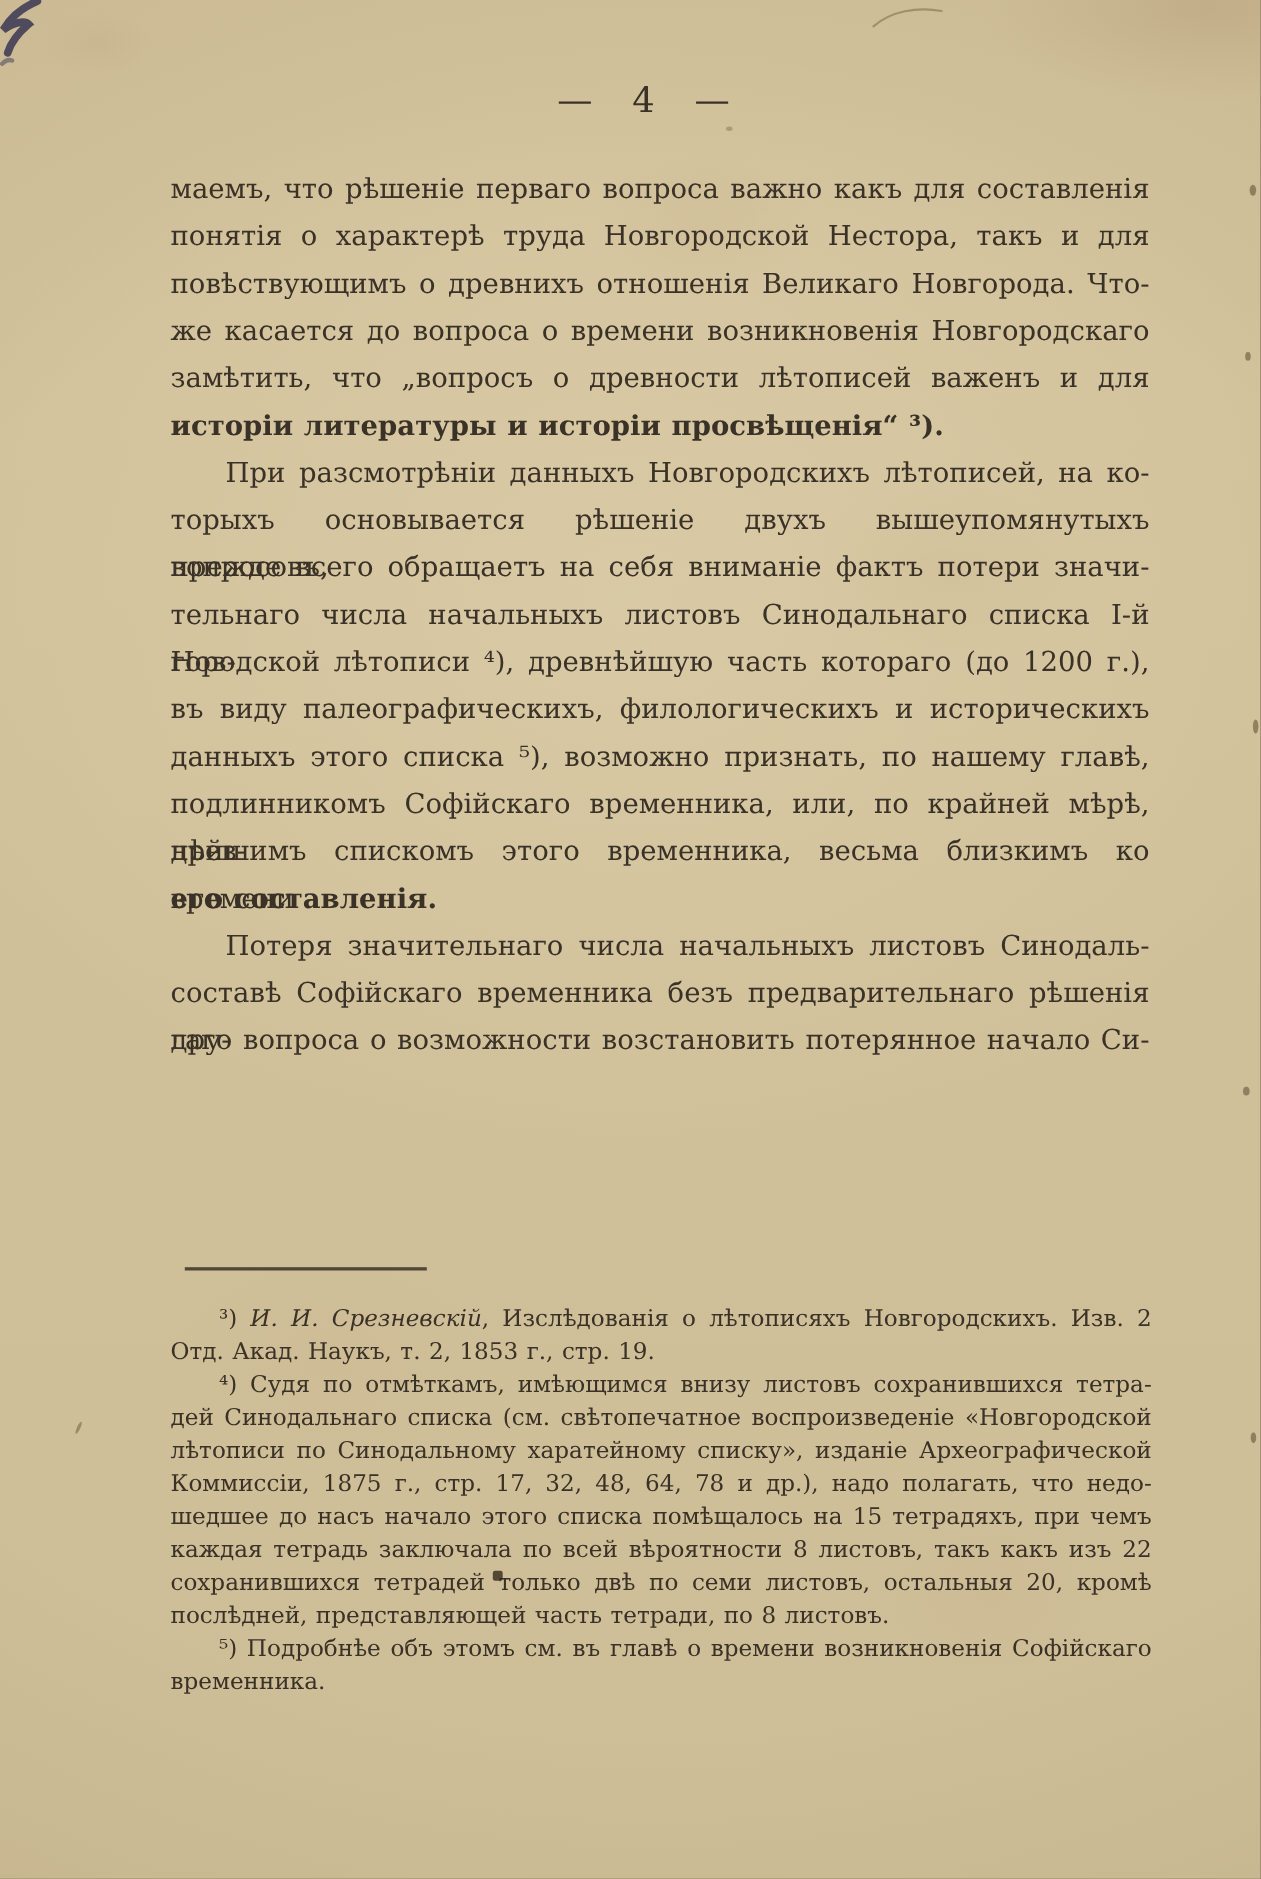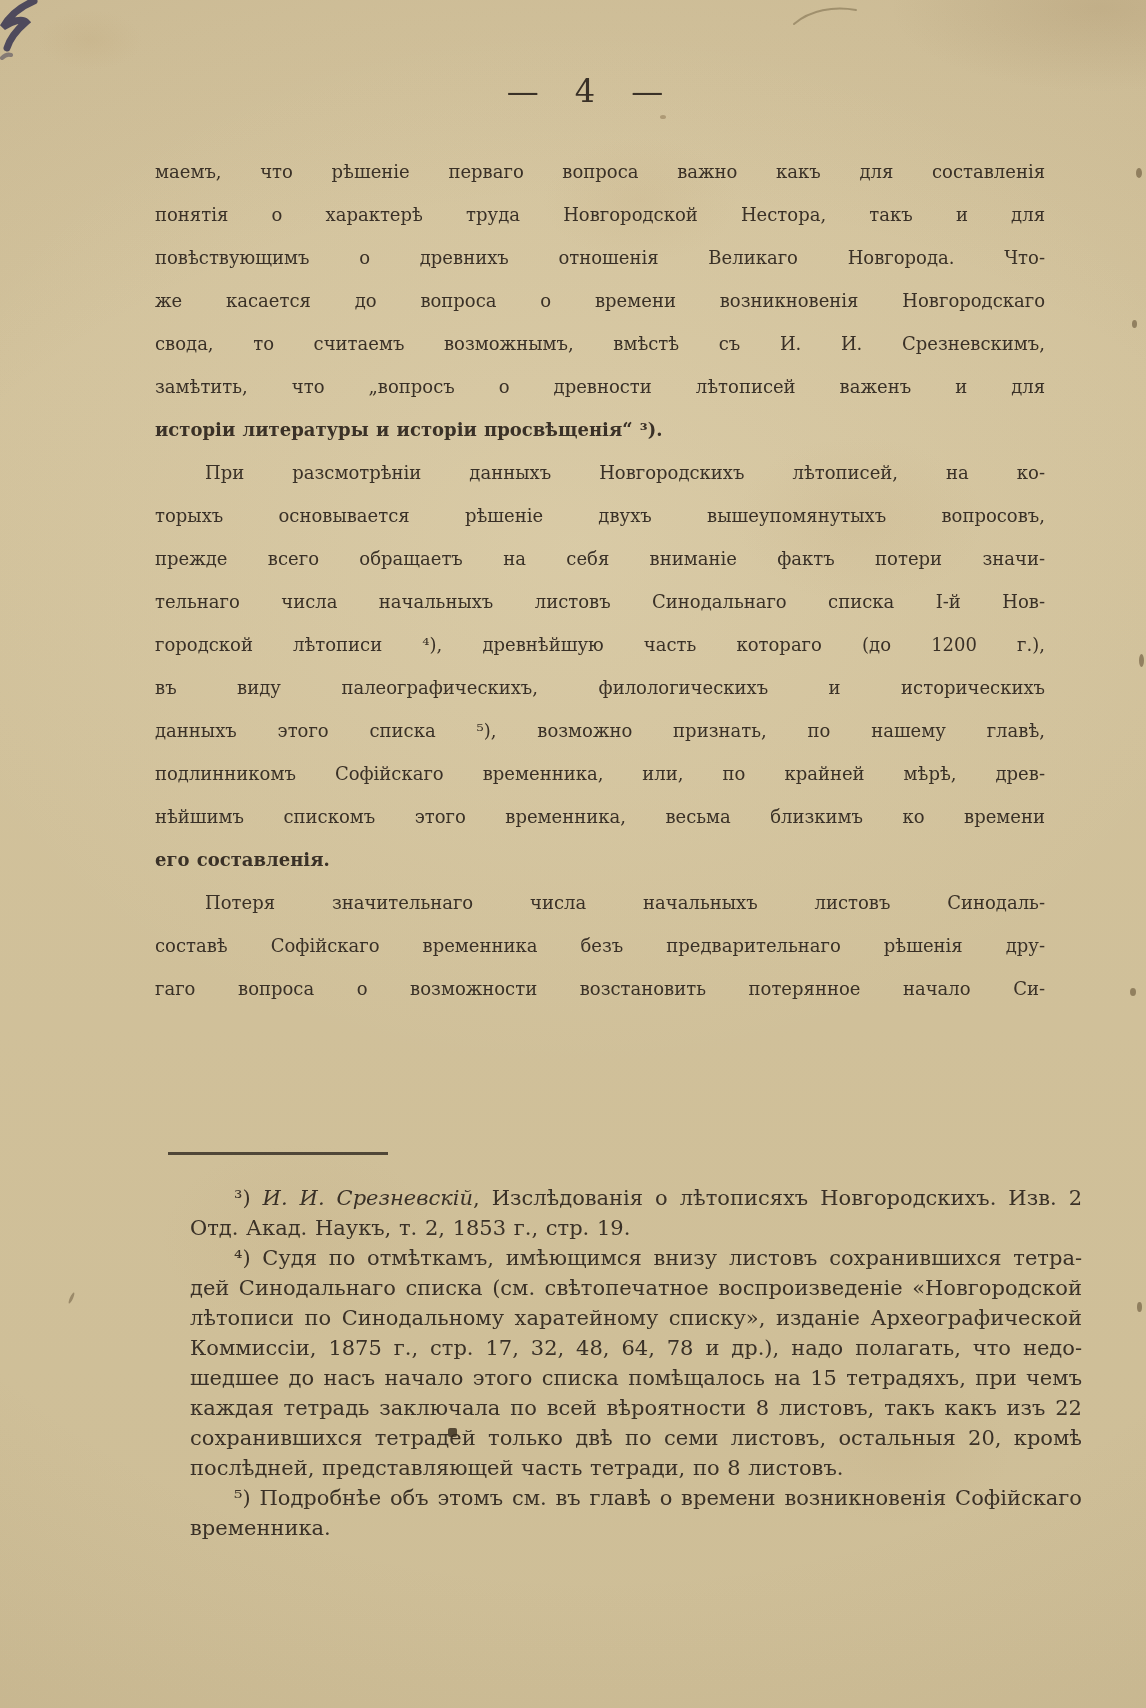--- a/index.html
+++ b/index.html
@@ -20,38 +20,38 @@
       radial-gradient(900px 700px at 50% 32%, rgba(243,233,203,.22), transparent 75%),
       radial-gradient(1500px 1250px at 52% 52%, rgba(0,0,0,0) 55%, rgba(118,92,55,.15) 100%),
       linear-gradient(var(--paper,#d3c39d), #cebe97);
   }
   .pageno{
     position:absolute;top:72px;left:586px;transform:translateX(-50%);
     font-size:32px;letter-spacing:2px;word-spacing:22px;white-space:nowrap;
   }
   .textblock{
     position:absolute;left:155px;top:150px;width:890px;
-    font-size:18px;line-height:43px;
+    font-size:25px;line-height:43px;
   }
   .line{
     text-align:justify;
     -moz-text-align-last:justify;
     text-align-last:justify;
     height:43px;
     word-spacing:1px;
   }
   .line.end{text-align-last:left;font-weight:bold;-moz-text-align-last:left;}
   .line.indent{text-indent:50px;}
   .footrule{
     position:absolute;left:168px;top:1152px;width:220px;height:3px;
     background:var(--ink,#3a3127);opacity:.85;
   }
   .footnotes{
     position:absolute;left:155px;top:1183px;width:892px;
-    font-size:21px;line-height:30px;margin-left:35px;
+    font-size:21px;line-height:30px;
   }
   .fline{
     text-align:justify;
     -moz-text-align-last:justify;
     text-align-last:justify;
     height:30px;
     word-spacing:1px;
   }
   .fline.end{text-align-last:left;-moz-text-align-last:left;}
   .fline.indent{text-indent:44px;}
@@ -81,21 +81,20 @@
     <path d="M4 22 C20 8 44 4 66 8" fill="none" stroke="rgba(105,88,58,.45)" stroke-width="2" stroke-linecap="round"></path>
   </svg>
 
   <div class="pageno">— 4 —</div>
 
   <div class="textblock">
     <div class="line">маемъ, что рѣшеніе перваго вопроса важно какъ для составленія</div>
     <div class="line">понятія о характерѣ труда Новгородской Нестора, такъ и для</div>
     <div class="line">повѣствующимъ о древнихъ отношенія Великаго Новгорода. Что-</div>
     <div class="line">же касается до вопроса о времени возникновенія Новгородскаго</div>
-    <div class="line">свода, то считаемъ возможнымъ, вмѣстѣ съ И. И. Срезневскимъ,</div>
     <div class="line">замѣтить, что „вопросъ о древности лѣтописей важенъ и для</div>
     <div class="line end">исторіи литературы и исторіи просвѣщенія“ ³).</div>
     <div class="line indent">При разсмотрѣніи данныхъ Новгородскихъ лѣтописей, на ко-</div>
     <div class="line">торыхъ основывается рѣшеніе двухъ вышеупомянутыхъ вопросовъ,</div>
     <div class="line">прежде всего обращаетъ на себя вниманіе фактъ потери значи-</div>
     <div class="line">тельнаго числа начальныхъ листовъ Синодальнаго списка I-й Нов-</div>
     <div class="line">городской лѣтописи ⁴), древнѣйшую часть котораго (до 1200 г.),</div>
     <div class="line">въ виду палеографическихъ, филологическихъ и историческихъ</div>
     <div class="line">данныхъ этого списка ⁵), возможно признать, по нашему главѣ,</div>
     <div class="line">подлинникомъ Софійскаго временника, или, по крайней мѣрѣ, древ-</div>

